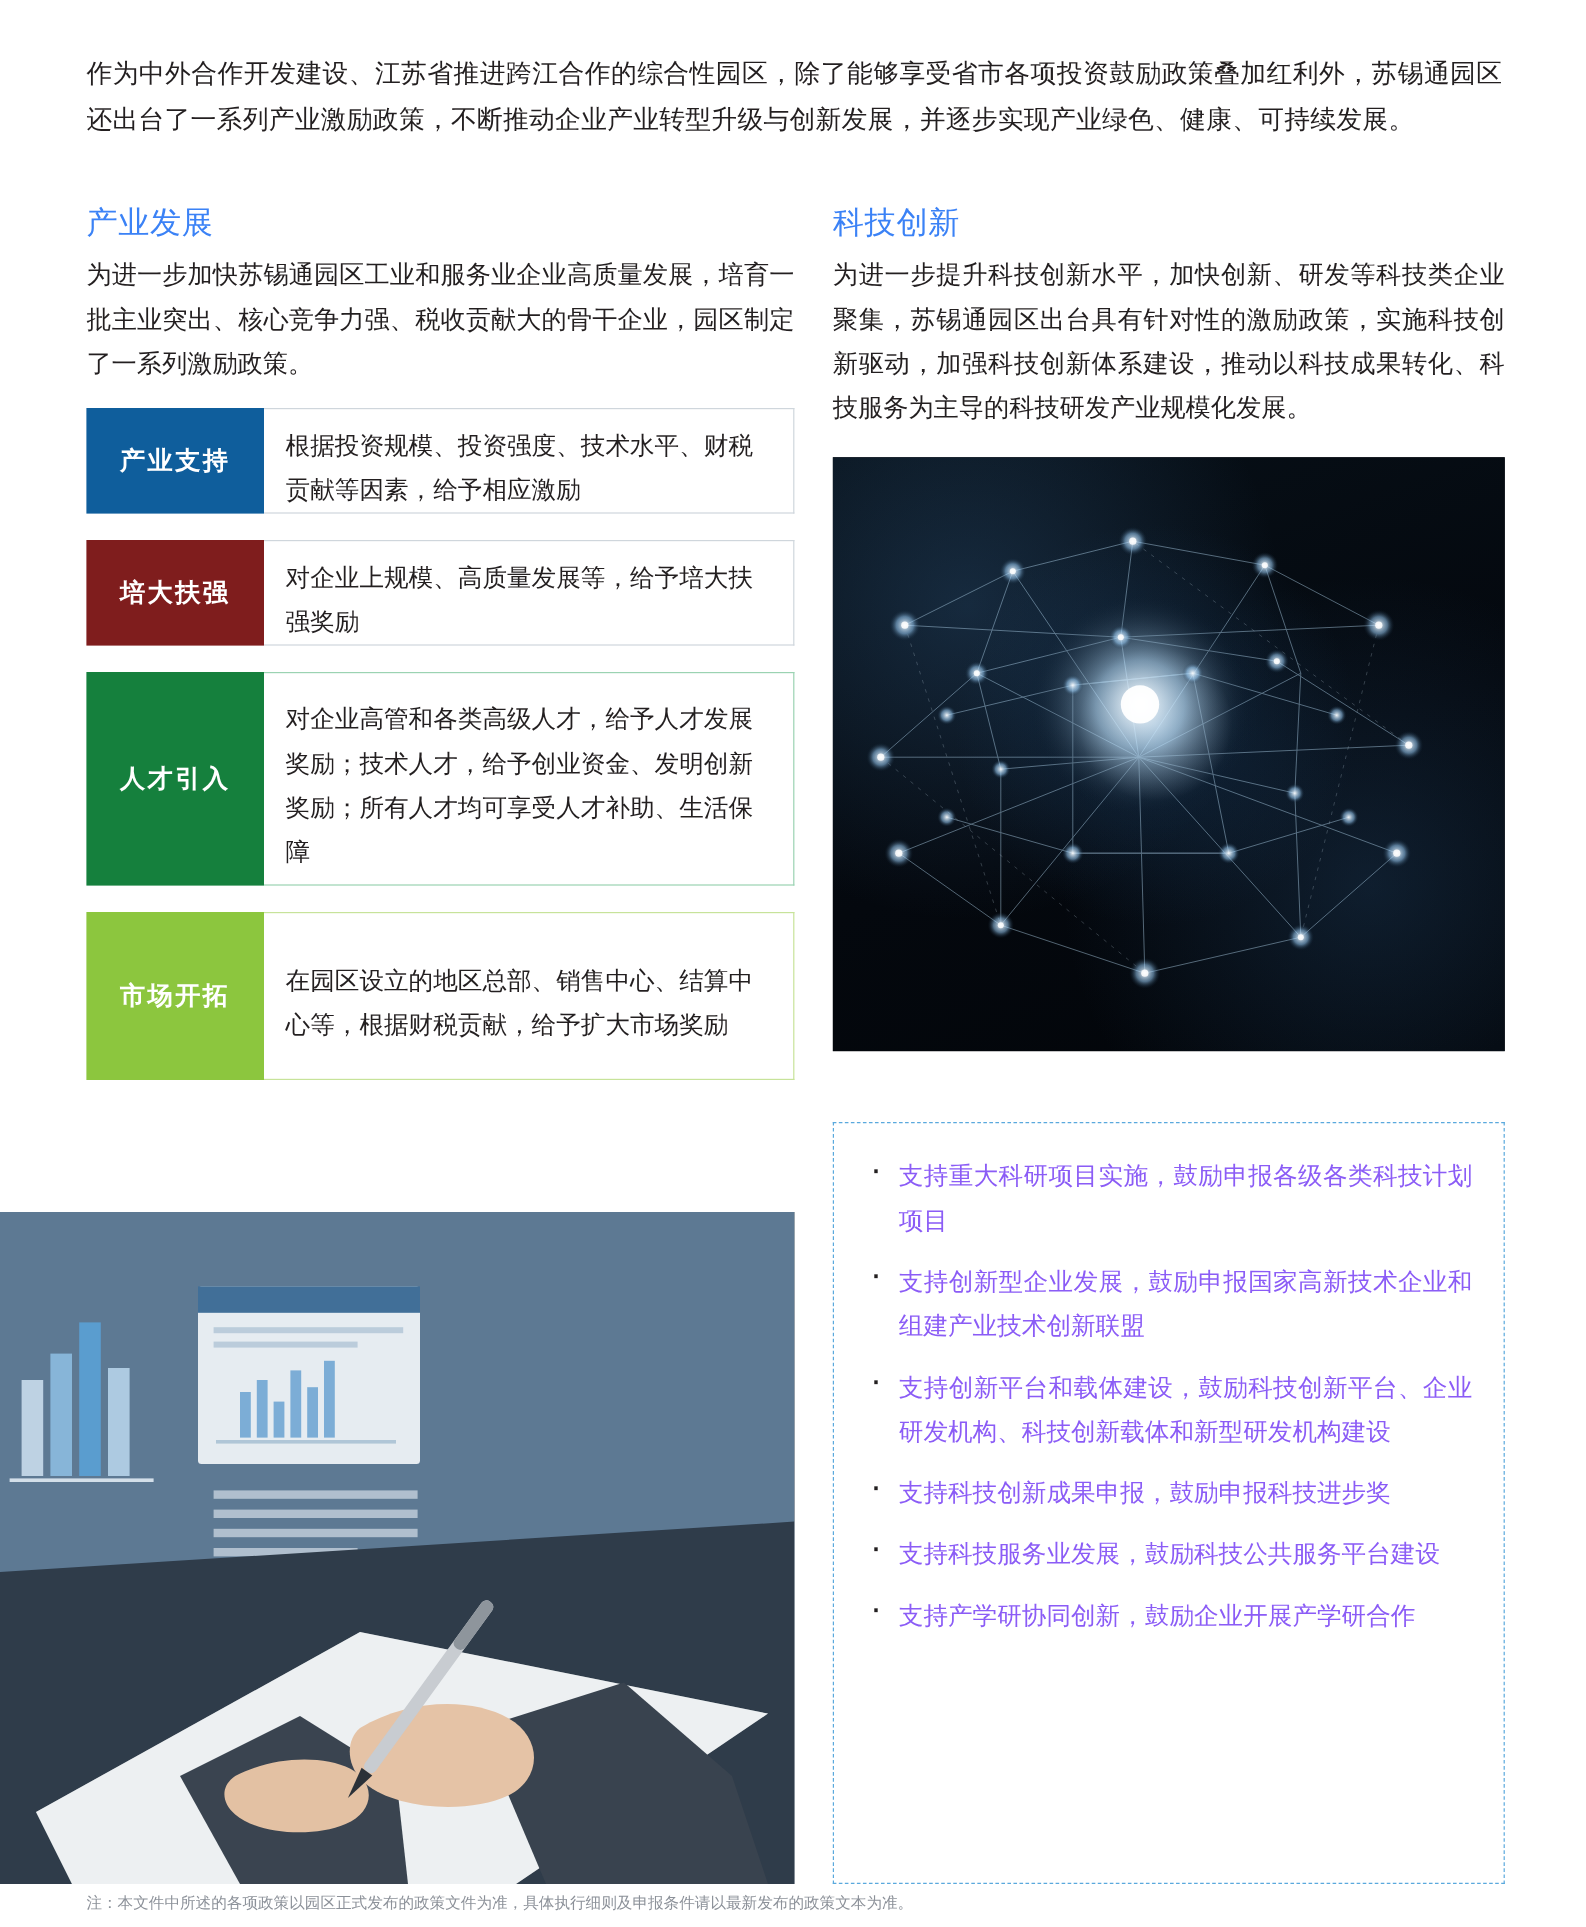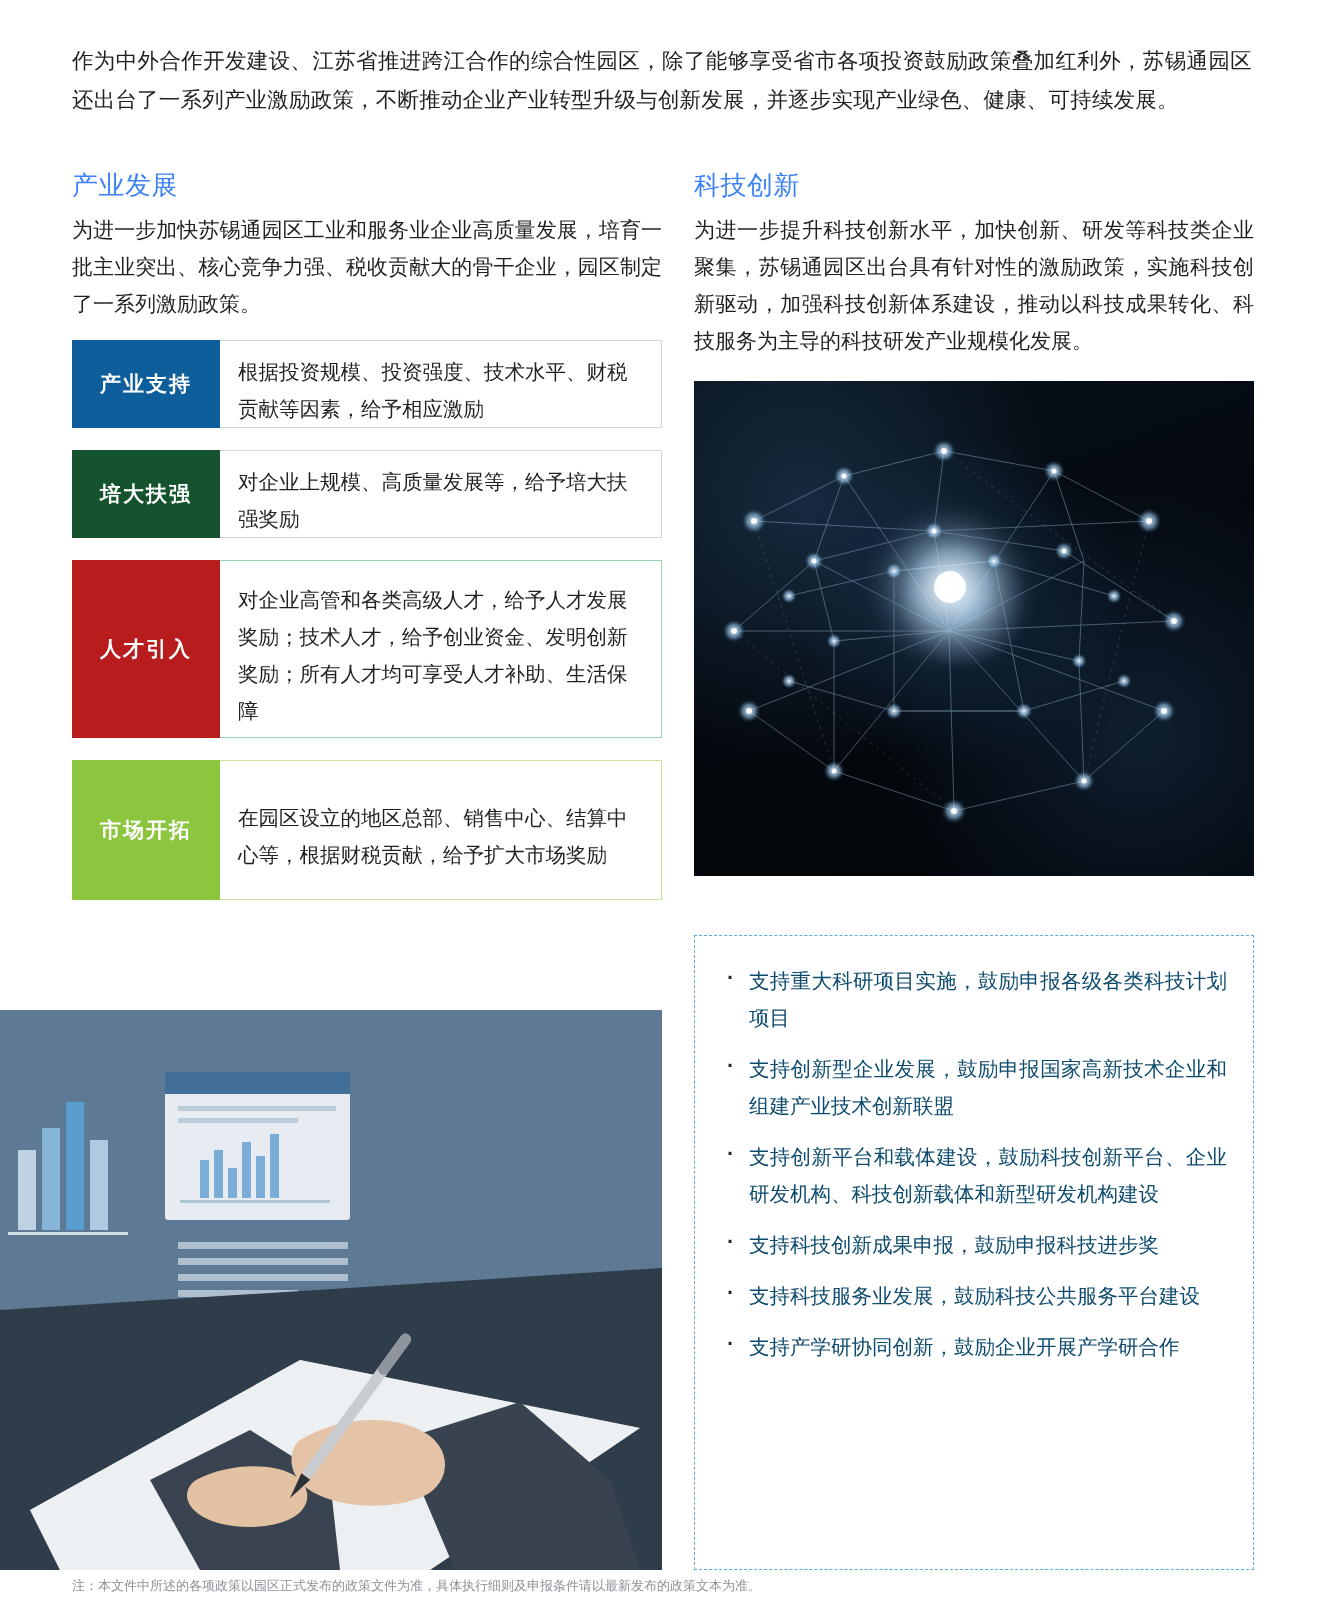--- a/index.html
+++ b/index.html
@@ -144,21 +144,21 @@
     margin: 0;
     padding: 0;
     list-style: none;
   }
   .bullet-list li {
     position: relative;
     padding-left: 32px;
     margin-bottom: 14px;
     font-size: 20.5px;
     line-height: 37px;
-    color: #0c4a6e;
+    color: #8b5cf6;
     text-align: justify;
   }
   .bullet-list li::before {
     content: "·";
     position: absolute;
     left: 8px;
     top: -6px;
     font-size: 30px;
     color: #231f20;
     line-height: 37px;
@@ -189,26 +189,26 @@
     <p class="col-para">为进一步加快苏锡通园区工业和服务业企业高质量发展，培育一批主业突出、核心竞争力强、税收贡献大的骨干企业，园区制定了一系列激励政策。</p>
 
     <div class="cards">
 
       <div class="card">
         <div class="card-label" style="background:#0f5e9c;">产业支持</div>
         <div class="card-body">根据投资规模、投资强度、技术水平、财税贡献等因素，给予相应激励</div>
       </div>
 
       <div class="card">
-        <div class="card-label" style="background:#14532d;">培大扶强</div>
+        <div class="card-label" style="background:#7f1d1d;">培大扶强</div>
         <div class="card-body">对企业上规模、高质量发展等，给予培大扶强奖励</div>
       </div>
 
       <div class="card" style="min-height:178px;">
-        <div class="card-label" style="background:#b91c1c;">人才引入</div>
+        <div class="card-label" style="background:#15803d;">人才引入</div>
         <div class="card-body" style="border-color:#9bd3b2;">对企业高管和各类高级人才，给予人才发展奖励；技术人才，给予创业资金、发明创新奖励；所有人才均可享受人才补助、生活保障</div>
       </div>
 
       <div class="card" style="min-height:140px;">
         <div class="card-label" style="background:#8cc63e;">市场开拓</div>
         <div class="card-body" style="border-color:#c7e39a;">在园区设立的地区总部、销售中心、结算中心等，根据财税贡献，给予扩大市场奖励</div>
       </div>
 
     </div>
   </div>

